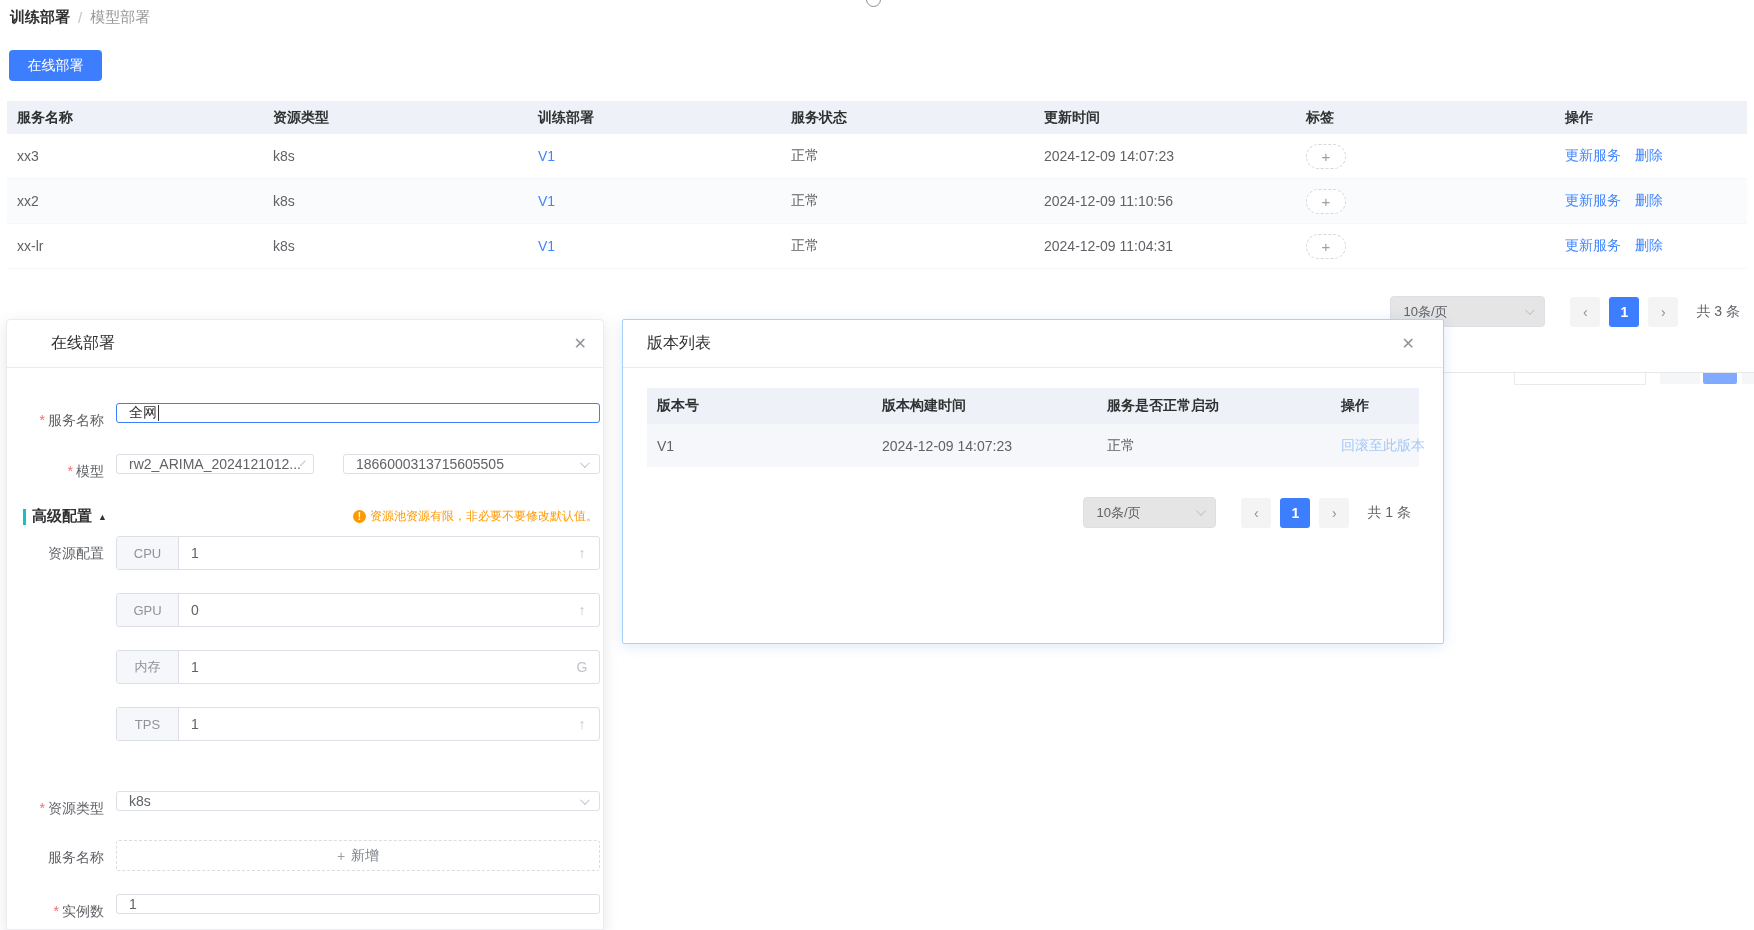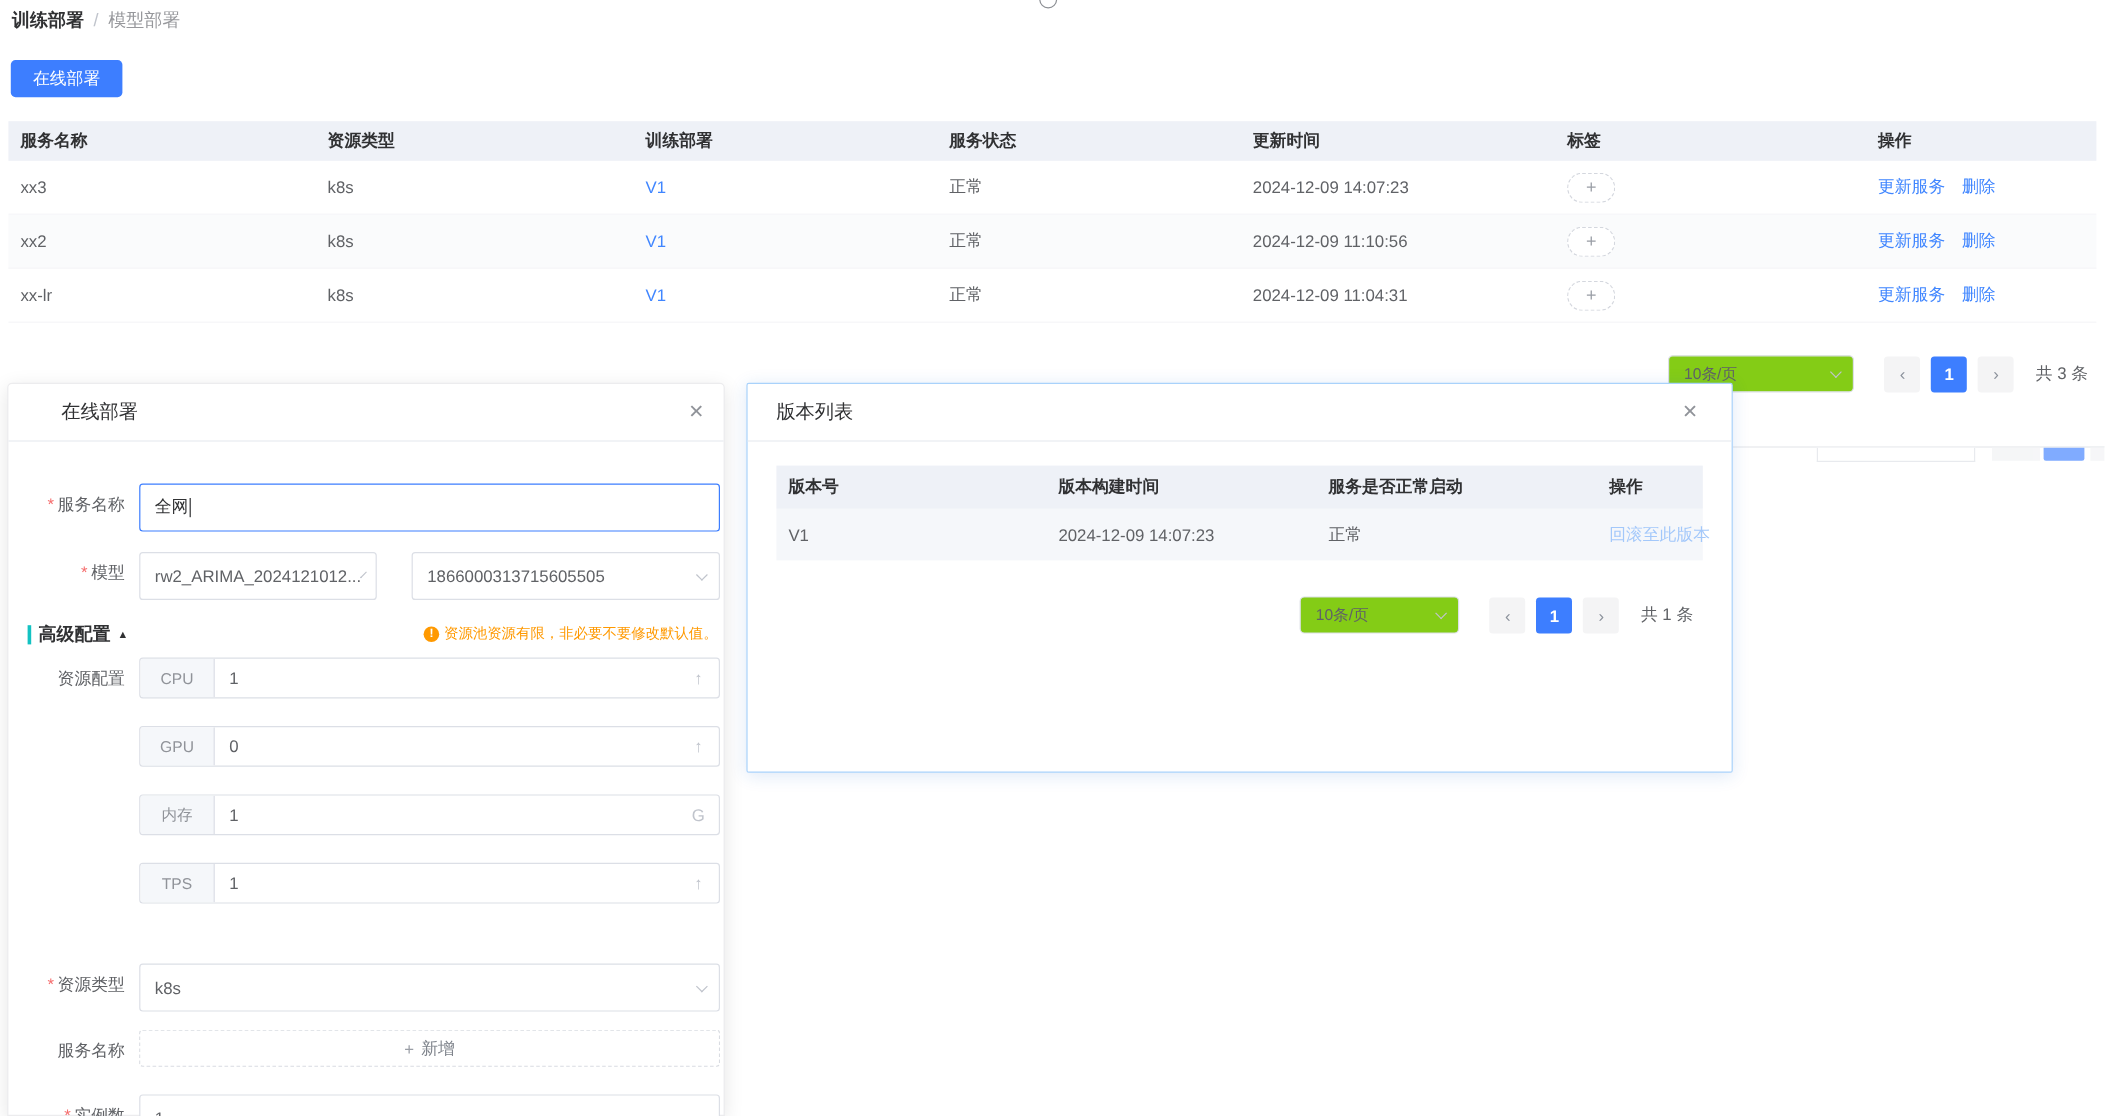--- a/index.html
+++ b/index.html
@@ -29,21 +29,21 @@
   .tr { height:45px; color:#606266; border-bottom:1px solid #f5f6f8; }
   .tr.alt { background:#fafbfc; }
   .link { color:#4086ff; cursor:pointer; text-decoration:none; }
   .ops { display:flex; gap:14px; }
   .tag-add { display:inline-flex; align-items:center; justify-content:center; width:40px; height:25px;
     border:1px dashed #d4d7de; border-radius:13px; color:#9a9ea6; font-size:15px; background:#fff; cursor:pointer; }
 
   
   .pagination { display:flex; align-items:center; font-size:13px; color:#606266; }
   .pg-select { width:155px; height:31px; border:1px solid #dcdfe6; border-radius:4px; display:flex;
-    align-items:center; justify-content:space-between; padding:0 12px; background:#84cc16; cursor:pointer; }
+    align-items:center; justify-content:space-between; padding:0 12px; background:#e5e5e5; cursor:pointer; }
   .chev { width:7px; height:7px; border-right:1.5px solid #c0c4cc; border-bottom:1.5px solid #c0c4cc;
     transform:rotate(45deg) translateY(-2px); display:inline-block; }
   .pg-btn { min-width:30px; height:30px; margin-left:9px; background:#f4f4f5; border-radius:3px; color:#8b919b;
     display:flex; align-items:center; justify-content:center; font-size:14px; cursor:pointer; }
   .pg-btn.active { background:#3d7eff; color:#fff; font-weight:700; }
   .pg-total { margin-left:18px; color:#606266; font-size:14px; }
   .main-pagination { position:absolute; top:296px; right:14px; }
   .main-pagination .pg-select { margin-right:16px; }
 
   
@@ -62,21 +62,21 @@
 
   
   .modal-deploy { left:6px; top:319px; width:598px; height:611px; border:1px solid #ececee;
     box-shadow:0 4px 16px rgba(0,0,0,.10); border-radius:4px 4px 0 0; z-index:20; }
   .modal-deploy .modal-header { padding:0 16px 0 44px; }
   .md-body { padding:35px 3px 0 0; font-size:14px; }
   .form-row { display:flex; align-items:flex-start; }
   .f-label { width:97px; min-width:97px; text-align:right; color:#606266; line-height:34px; white-space:nowrap; }
   .req::before { content:"*"; color:#f56c6c; margin-right:3px; }
   .f-ctl { flex:1; margin-left:12px; }
-  .inp { height:40px; border:1px solid #dcdfe6; border-radius:3px; background:#fff; display:flex;
+  .inp { height:20px; border:1px solid #dcdfe6; border-radius:3px; background:#fff; display:flex;
     align-items:center; padding:0 12px; color:#606266; }
   .inp.focused { border-color:#3d7eff; color:#303133; }
   .inp.focused::after { content:""; display:inline-block; width:1px; height:16px; background:#303133; margin-left:1px; }
   .sel { justify-content:space-between; cursor:pointer; }
   .model-row { margin-top:17px; }
   .model-ctls { display:flex; gap:29px; }
   .model-sel-1 { width:198px; }
   .model-sel-2 { flex:1; }
 
   .section-row { margin-top:19px; display:flex; align-items:center; justify-content:space-between; padding-right:2px; }

